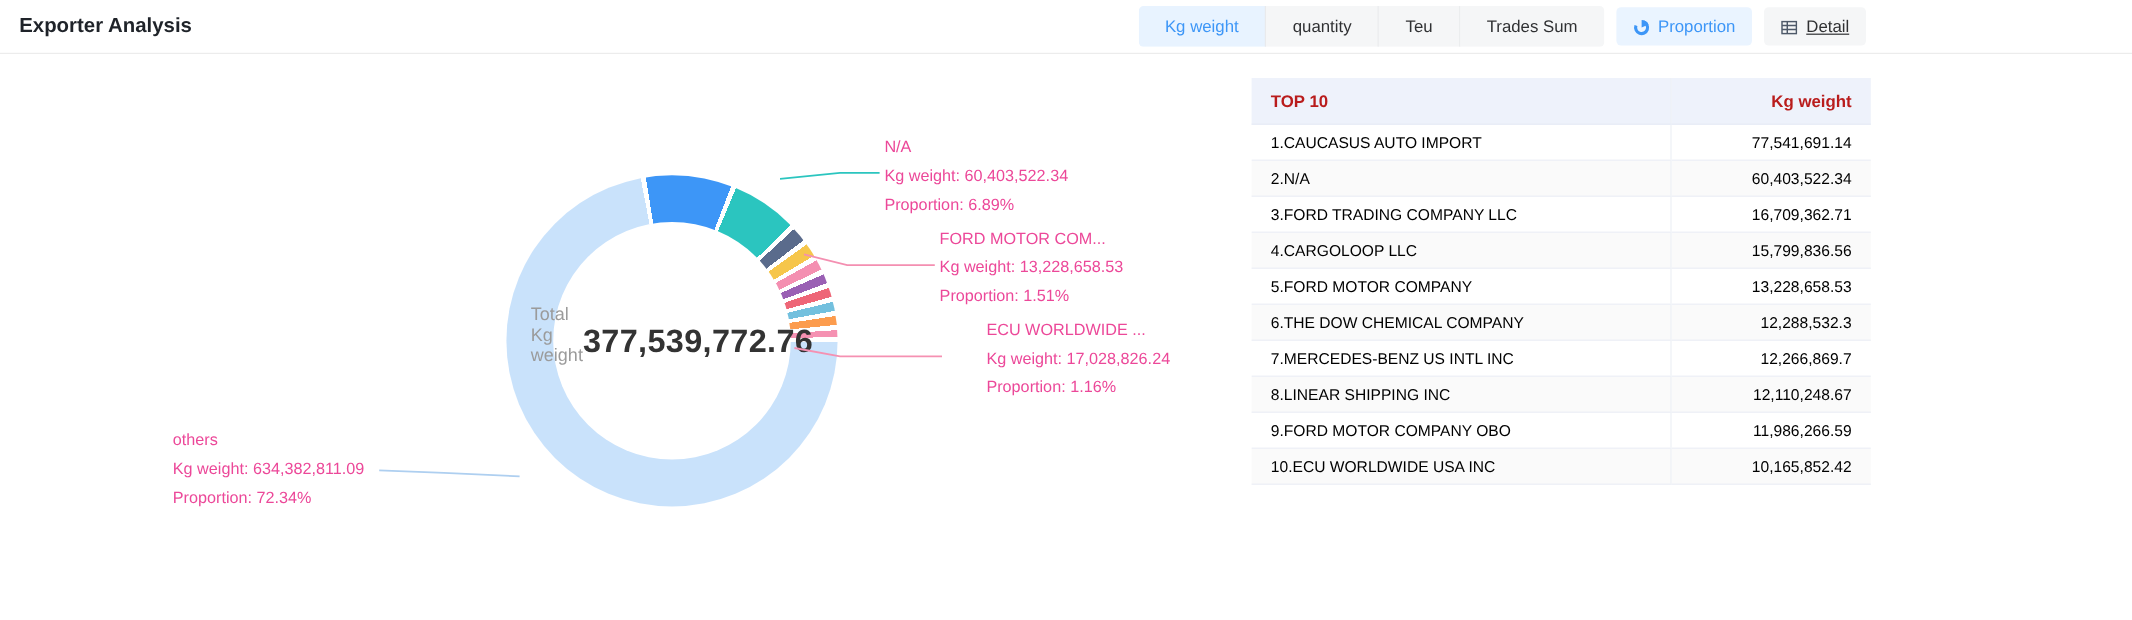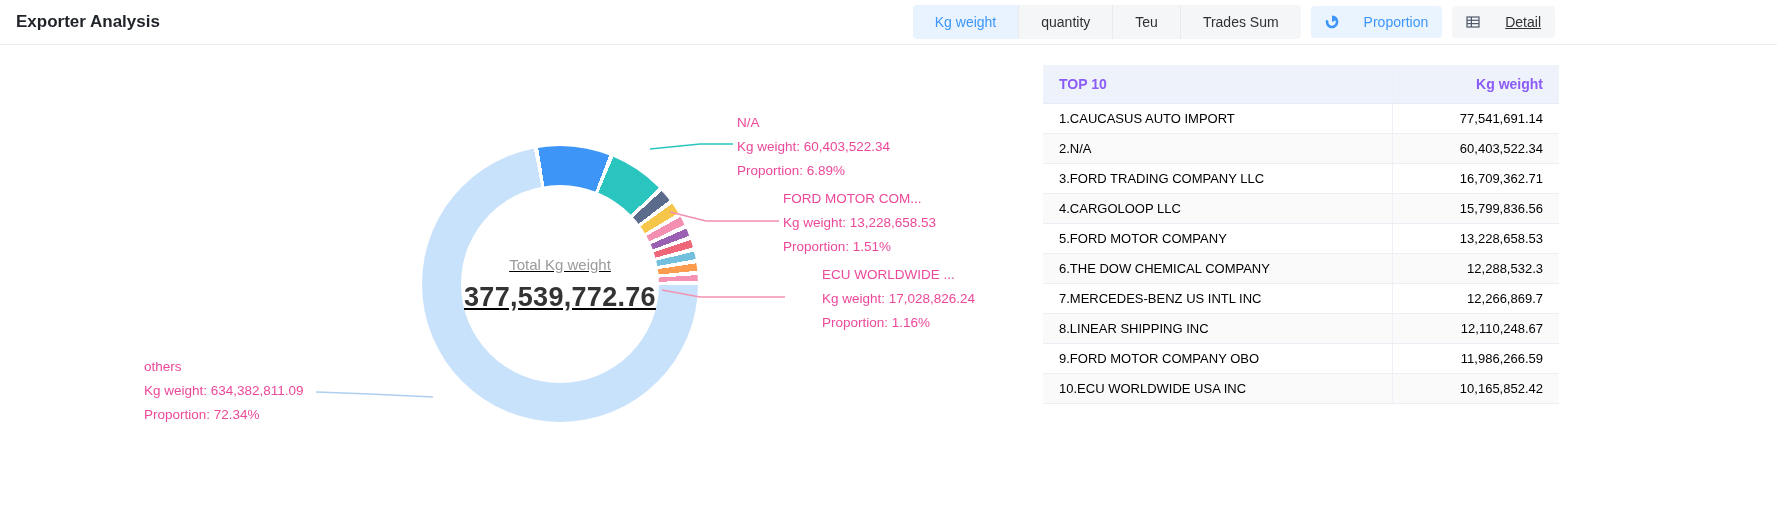--- a/index.html
+++ b/index.html
@@ -31,22 +31,22 @@
     border: none;
     border-right: 1px solid #E9EAEC;
     cursor: pointer;
     font-family: inherit;
     white-space: nowrap;
   }
   .tab:last-child { border-right: none; }
   .tab.active { background: #E8F3FF; color: #3D96F7; }
   .view-btn {
     display: flex;
-    align-items: center;
-    gap: 25px;
+    align-items: flex-end;
+    gap: 7px;
     padding: 8px 14px;
     font-size: 14px;
     border-radius: 4px;
     border: none;
     cursor: pointer;
     font-family: inherit;
     white-space: nowrap;
   }
   .view-btn.proportion { background: #EAF4FF; color: #3D96F7; }
   .view-btn.detail { background: #F5F6F7; color: #303133; text-decoration: underline; }
@@ -59,42 +59,41 @@
     left: 422px; top: 101px;
     width: 276px; height: 276px;
     border-radius: 50%;
   }
   .donut-hole {
     position: absolute;
     left: 39px; top: 39px; right: 39px; bottom: 39px;
     background: #fff;
     border-radius: 50%;
     display: flex;
-    flex-direction: column;
+    flex-direction: row;
     align-items: center;
     justify-content: center;
-    text-decoration: underline;
   }
   .center-label { font-size: 15px; color: #9B9B9B; margin-bottom: 9px; }
   .center-value { font-size: 27px; font-weight: 700; color: #333333; letter-spacing: 0.3px; }
   
   .lines-svg { position: absolute; left: 0; top: 0; pointer-events: none; }
   .callout { position: absolute; font-size: 13.5px; color: #ec4899; line-height: 24px; }
   .callout-na     { left: 737px; top: 66px; }
   .callout-ford   { left: 783px; top: 142px; }
   .callout-ecu    { left: 790px; top: 218px; margin-left: 32px; }
   .callout-others { left: 144px; top: 310px; }
   
   .table-panel { width: 516px; padding-top: 20px; }
   table { width: 100%; border-collapse: collapse; }
   th {
     background: #EEF2FB;
     font-size: 14px;
     font-weight: 700;
-    color: #8b5cf6;
+    color: #b91c1c;
     text-align: left;
     padding: 11px 16px;
     border-bottom: 1px solid #E6EBF5;
   }
   th.value-col, td.value-col { text-align: right; border-left: 1px solid #EDF0F6; }
   td {
     font-size: 13px;
     color: #000000;
     padding: 7px 16px;
     border-bottom: 1px solid #EBEEF5;

